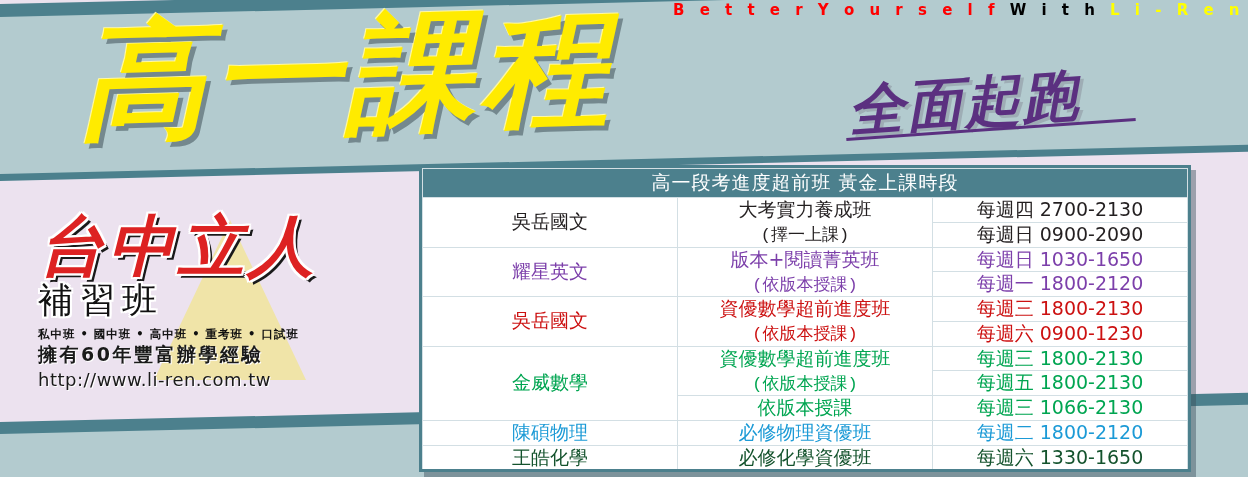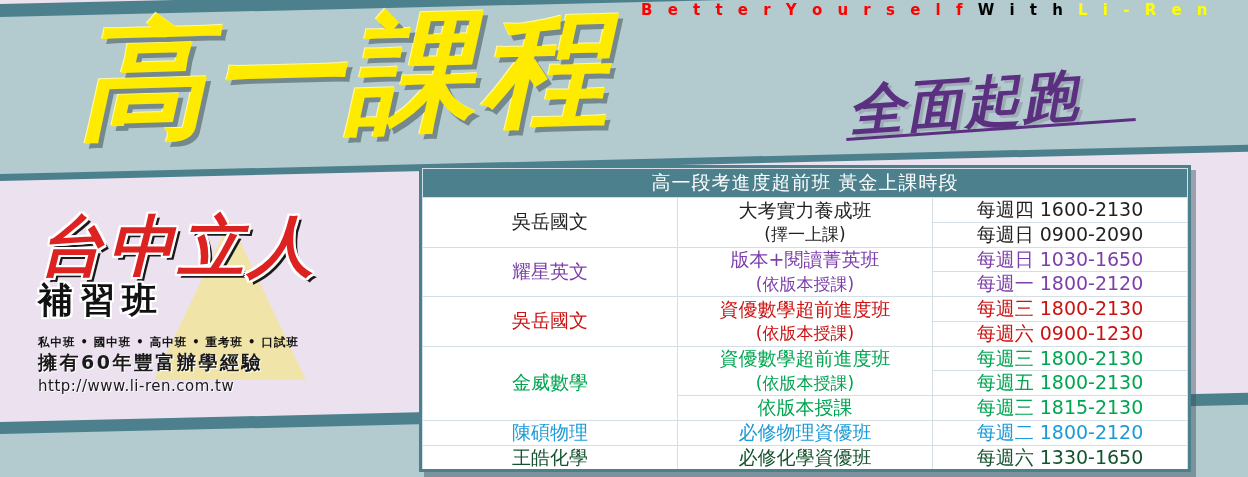--- a/index.html
+++ b/index.html
@@ -29,21 +29,21 @@
     top:176px;height:12px;background:#4c808d;
     transform:rotate(-1.35deg);transform-origin:left center;
   }
   .band-bot-teal{
     top:424px;height:12px;background:#4c808d;
     transform:rotate(-1.35deg);transform-origin:left center;
   }
 
   
   .slogan{
-    position:absolute;top:1px;left:641px;
+    position:absolute;top:1px;left:673px;
     font-size:15px;font-weight:bold;letter-spacing:5px;
     white-space:nowrap;z-index:9;
     font-family:"DejaVu Sans","Liberation Sans",sans-serif;
   }
   .slogan .s1{color:#ff0000;}
   .slogan .s2{color:#000000;}
   .slogan .s3{color:#ffff00;}
 
   
   .headline{
@@ -84,39 +84,39 @@
     color:#dd2222;letter-spacing:4px;line-height:1.05;
     white-space:nowrap;
     text-shadow:
       2px 0 0 #fff, -2px 0 0 #fff, 0 2px 0 #fff, 0 -2px 0 #fff,
       2px 2px 0 #fff, -2px 2px 0 #fff, 2px -2px 0 #fff, -2px -2px 0 #fff,
       4px 4px 0 #1a1a1a;
   }
   .logo-sub{
     position:relative;z-index:2;margin-top:-4px;
     font-family:"DejaVu Sans","Liberation Sans",sans-serif;
-    font-size:35px;font-weight:bold;color:#111;letter-spacing:7px;
+    font-size:35px;font-weight:normal;color:#111;letter-spacing:7px;
     text-shadow:2px 0 0 #fff,-2px 0 0 #fff,0 2px 0 #fff,0 -2px 0 #fff,
                 2px 2px 0 #fff,-2px -2px 0 #fff,2px -2px 0 #fff,-2px 2px 0 #fff;
   }
   .logo-classes{
-    position:relative;z-index:2;margin-top:11px;
+    position:relative;z-index:2;margin-top:3px;
     font-size:11.5px;font-weight:bold;color:#111;letter-spacing:1px;
     white-space:nowrap;
   }
   .logo-exp{
     position:relative;z-index:2;
     font-size:19px;font-weight:bold;color:#1a1a1a;letter-spacing:2.5px;
     white-space:nowrap;
     text-shadow:1px 1px 0 #fff;
   }
   .logo-url{
     position:relative;z-index:2;margin-top:1px;
     font-family:"DejaVu Sans","Liberation Sans",sans-serif;
-    font-size:15px;font-weight:normal;color:#1a1a1a;letter-spacing:.5px;
+    font-size:18px;font-weight:normal;color:#1a1a1a;letter-spacing:.5px;
     white-space:nowrap;
     text-shadow:1px 1px 0 #fff;
   }
 
   
   .table-shadow{
     position:absolute;left:424px;top:170px;width:772px;height:307px;
     background:rgba(60,80,90,.45);z-index:10;
   }
   .table-box{
@@ -137,21 +137,21 @@
   }
   td.teacher{width:108px;font-size:20px;}
   td.course{width:210px;}
   td.time{}
   .c-black{color:#231f20;}
   .c-purple{color:#7c3faa;}
   .c-red{color:#cc1111;}
   .c-green{color:#00a551;}
   .c-blue{color:#1b9ad6;margin-left:8px;}
   .c-orange{color:#14532d;}
-  .sm{font-size:17px;}
+  .sm{font-size:17px;font-family:Liberation Mono, monospace;}
 </style>
 </head>
 <body>
 
 <div id="stage">
 
   <div class="band band-top-lav"></div>
   <div class="band band-top-teal"></div>
   <div class="band band-mid-teal"></div>
   <div class="band band-mid-lav"></div>
@@ -177,21 +177,21 @@
   <div class="table-shadow"></div>
   <div class="table-box">
     <table class="sched">
       <tbody id="sched-body">
           <tr>
             <td class="hdr" colspan="3">高一段考進度超前班  黃金上課時段</td>
           </tr>
           <tr>
             <td class="teacher c-black" rowspan="2">吳岳國文</td>
             <td class="course c-black" rowspan="2">大考實力養成班<br><span class="sm">(擇一上課)</span></td>
-            <td class="time c-black">每週四 1600-2130</td>
+            <td class="time c-black">每週四 2700-2130</td>
           </tr>
           <tr>
             <td class="time c-black">每週日 0900-2090</td>
           </tr>
           <tr>
             <td class="teacher c-purple" rowspan="2">耀星英文</td>
             <td class="course c-purple" rowspan="2">版本+閱讀菁英班<br><span class="sm">(依版本授課)</span></td>
             <td class="time c-purple">每週日 1030-1650</td>
           </tr>
           <tr>
@@ -208,21 +208,21 @@
           <tr>
             <td class="teacher c-green" rowspan="3">金威數學</td>
             <td class="course c-green" rowspan="2">資優數學超前進度班<br><span class="sm">(依版本授課)</span></td>
             <td class="time c-green">每週三 1800-2130</td>
           </tr>
           <tr>
             <td class="time c-green">每週五 1800-2130</td>
           </tr>
           <tr>
             <td class="course c-green" rowspan="1">依版本授課</td>
-            <td class="time c-green">每週三 1815-2130</td>
+            <td class="time c-green">每週三 1066-2130</td>
           </tr>
           <tr>
             <td class="teacher c-blue" rowspan="1">陳碩物理</td>
             <td class="course c-blue" rowspan="1">必修物理資優班</td>
             <td class="time c-blue">每週二 1800-2120</td>
           </tr>
           <tr>
             <td class="teacher c-orange" rowspan="1">王皓化學</td>
             <td class="course c-orange" rowspan="1">必修化學資優班</td>
             <td class="time c-orange">每週六 1330-1650</td>

